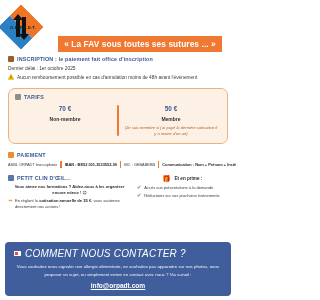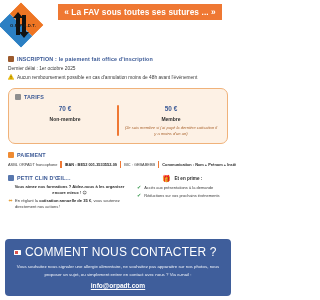--- a/index.html
+++ b/index.html
@@ -6,21 +6,21 @@
   body{
     width:236px;height:300px;overflow:hidden;
     background:#ffffff;
     font-family:"Liberation Sans","DejaVu Sans",sans-serif;
     color:#333;
     position:relative;
   }
   .page{width:236px;height:300px;position:relative;box-sizing:border-box;}
 
   
-  .header{display:flex;align-items:flex-start;padding:4px 6px 0 0;height:52px;box-sizing:border-box;}
+  .header{display:flex;align-items:flex-end;padding:4px 6px 0 0;height:52px;box-sizing:border-box;}
   .logo{width:46px;height:46px;position:relative;flex:0 0 46px;}
   .logo .diamond{position:absolute;left:5px;top:5px;width:32px;height:32px;transform:rotate(45deg);overflow:hidden;}
   .logo .dtop{position:absolute;left:0;top:0;width:32px;height:16px;background:#ee7523;}
   .logo .dbot{position:absolute;left:0;top:16px;width:32px;height:16px;background:#2b7fc3;}
   .logo .arrows{position:absolute;left:5px;top:5px;width:32px;height:32px;}
   .logo .ltext{
     position:absolute;left:0;top:19px;width:46px;text-align:center;
     font-size:4.2px;font-weight:bold;color:#1a1a1a;letter-spacing:.2px;
     font-family:"Liberation Sans",sans-serif;
   }
@@ -82,21 +82,21 @@
   .bold{font-weight:bold;color:#1f1f1f;}
 
   
   .contact{
     position:absolute;left:5px;right:5px;bottom:4px;
     background:#3f5e9b;border-radius:4px;
     padding:6px 9px 7px 9px;box-sizing:border-box;
     color:#ffffff;
   }
   .contact-head{display:flex;align-items:center;gap:4px;margin-bottom:4px;}
-  .contact-title{font-size:12px;color:#ffffff;letter-spacing:.2px;}
+  .contact-title{font-size:10px;color:#ffffff;letter-spacing:.2px;font-style:italic;}
   .env{width:7px;height:5px;background:#ffffff;position:relative;border-radius:.5px;flex:0 0 7px;}
   .env:after{content:"";position:absolute;left:1px;top:1px;width:3px;height:3px;background:#d9534f;}
   .contact-body{font-size:4.4px;line-height:1.65;text-align:center;color:#f2f5fb;}
   .contact-mail{
     display:block;text-align:center;margin-top:4px;
     font-size:6.6px;font-weight:bold;color:#ffffff;
     text-decoration:underline;
   }
 </style>
 </head>

